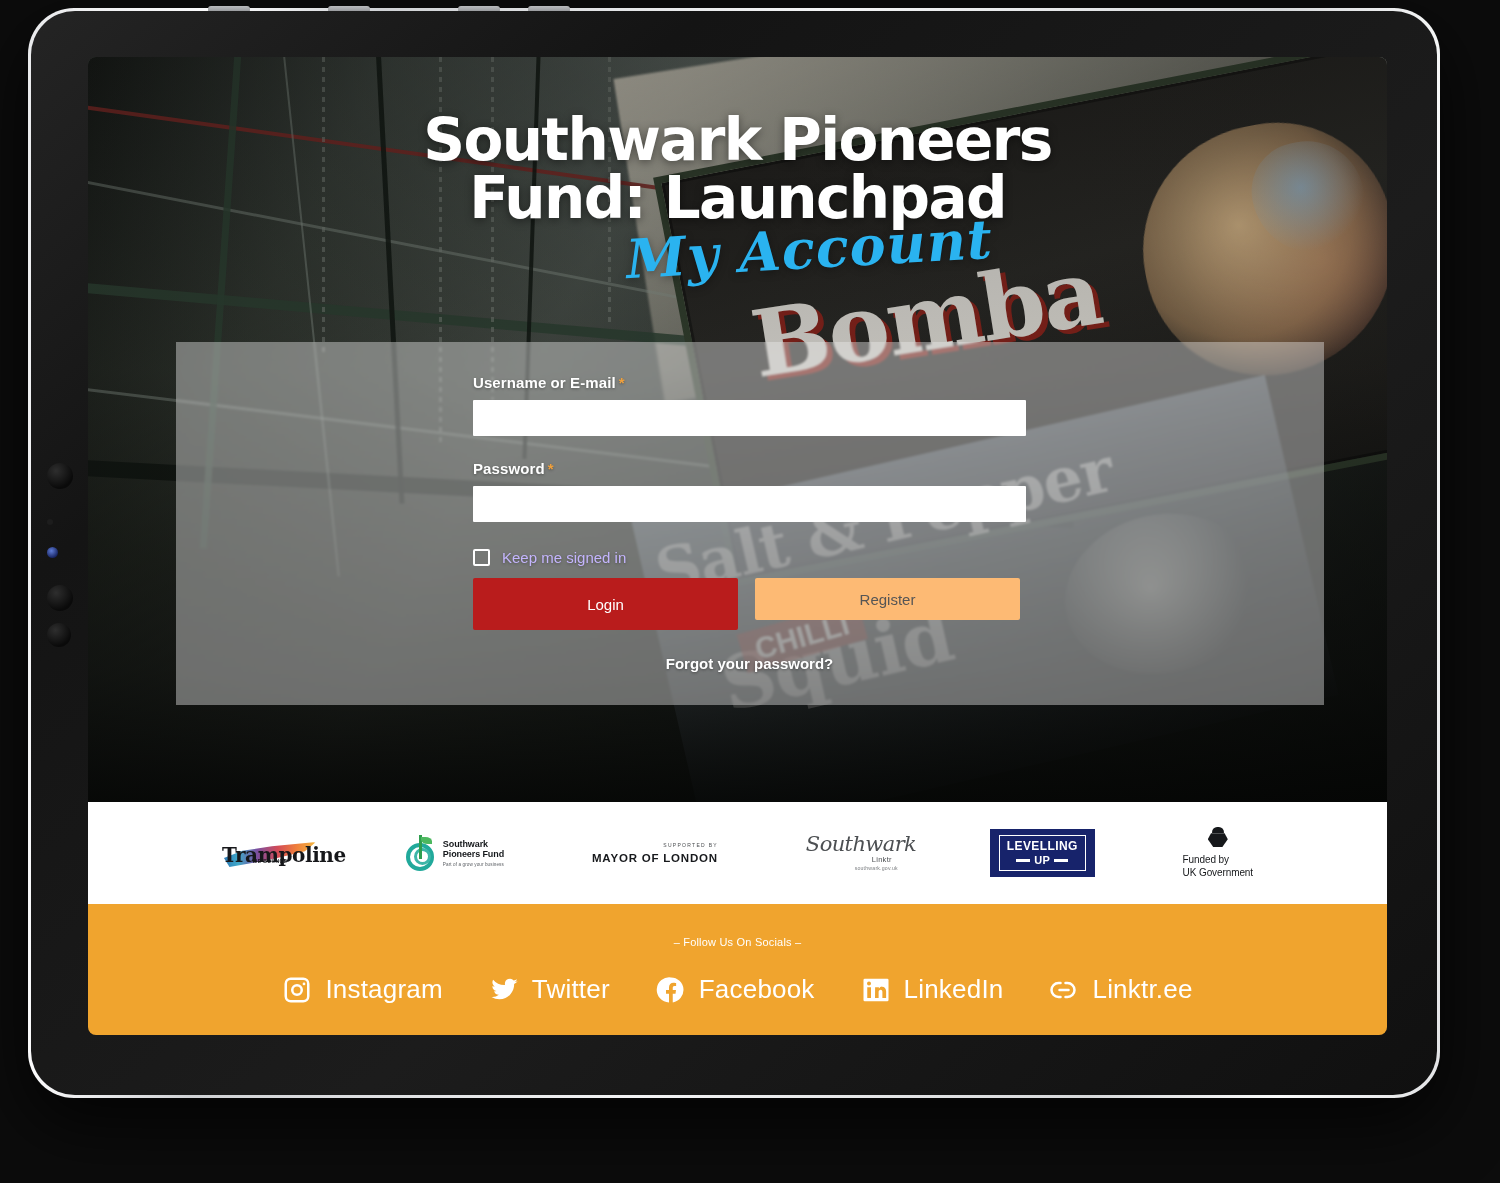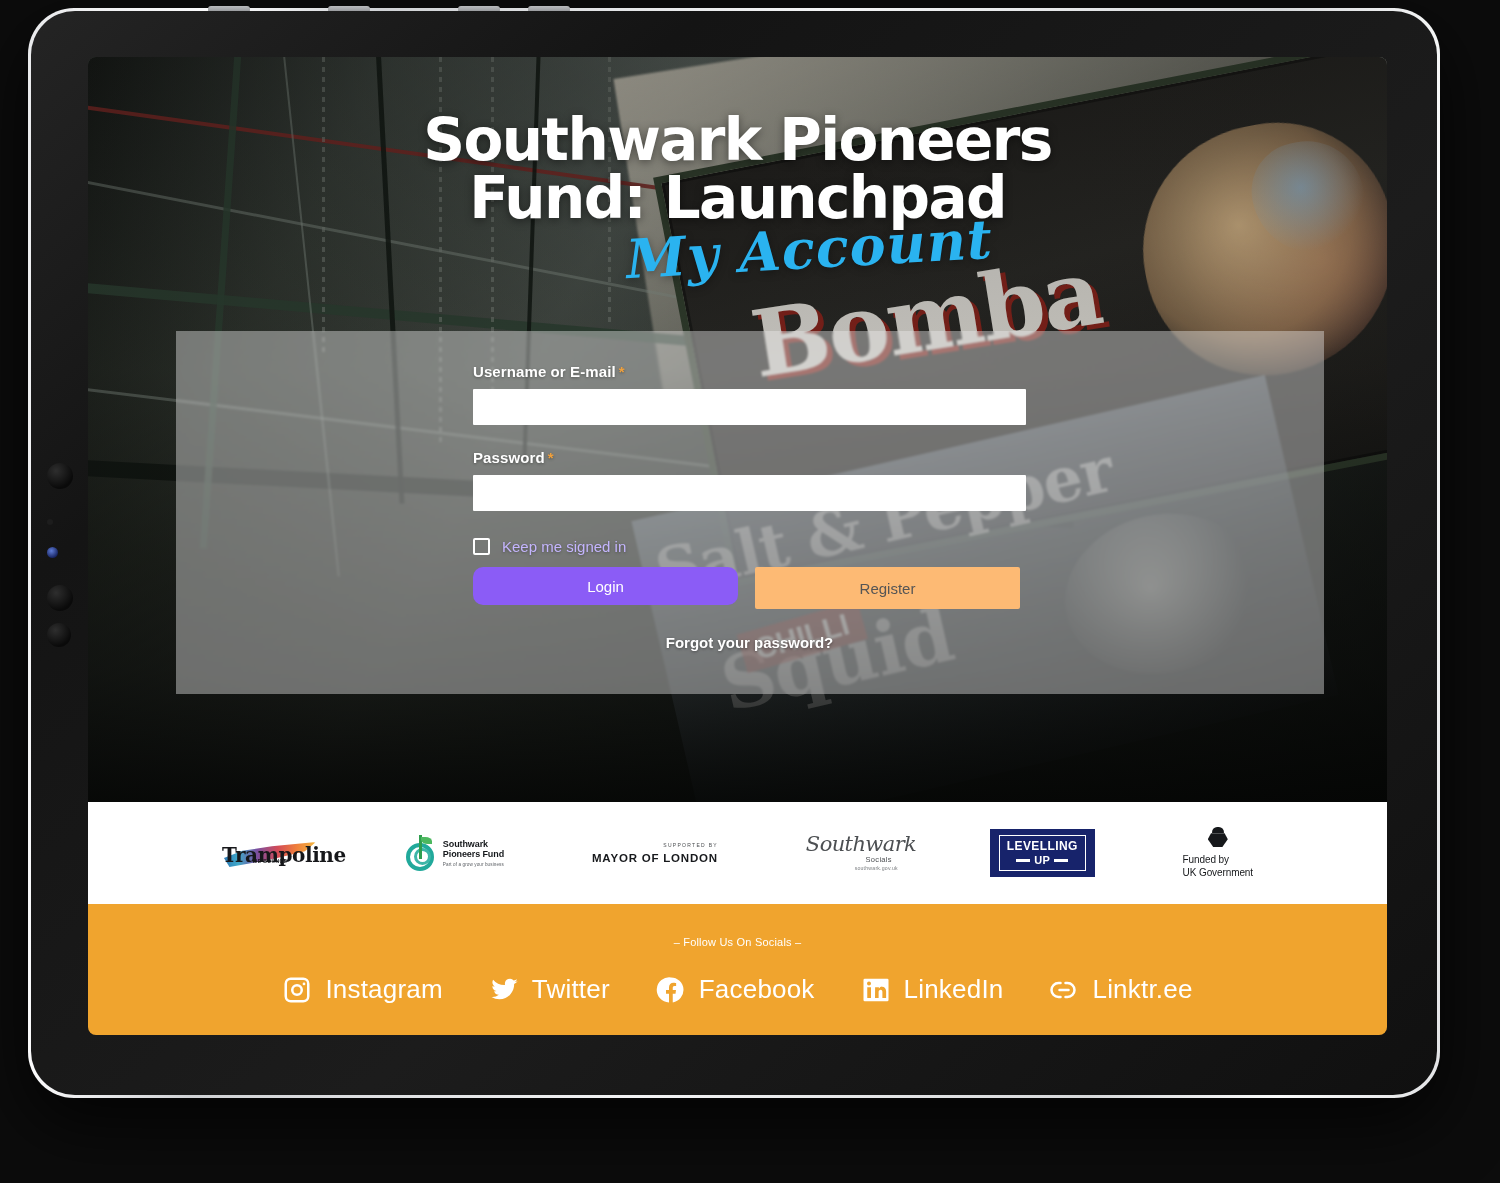--- a/index.html
+++ b/index.html
@@ -178,21 +178,21 @@
     letter-spacing:1px;
     color:#2ab3f0;
     transform: rotate(-3.2deg) translateX(72px);
     display:inline-block;
     text-shadow: 0 2px 8px rgba(0,0,0,.35);
   }
 
   
   #login-card {
     position:absolute;
-    left:88px; top:274px;
+    left:88px; top:285px;
     width:1148px; height:363px;
     background: rgba(236,236,236,.42);
     backdrop-filter: blur(1px);
     z-index:7;
   }
   #login-inner {
     position:absolute; left:297px; top:32px; width:553px;
   }
   .field-label {
     font-size:15px; font-weight:700; color:#ffffff;
@@ -215,24 +215,24 @@
   #keepme-box {
     width:17px; height:17px; background:transparent;
     border:2px solid #ffffff; border-radius:2px; flex:0 0 auto;
   }
   #keepme-label {
     font-size:15px; color:#c4b5fd; text-shadow:0 1px 3px rgba(0,0,0,.35);
   }
 
   #button-row { display:flex; gap:17px; }
   #login-button {
-    width:265px; height:38px; border:none; cursor:pointer;
-    background:#8b5cf6; color:#ffffff;
+    width:265px; height:52px; border:none; cursor:pointer;
+    background:#b91c1c; color:#ffffff;
     font-size:15px; font-family:"Liberation Sans",sans-serif;
-    border-radius:10px;
+    border-radius:2px;
   }
   #register-button {
     width:265px; height:42px; border:none; cursor:pointer;
     background:#fdba74; color:#555555;
     font-size:15px; font-family:"Liberation Sans",sans-serif;
     border-radius:2px;
   }
   #forgot-link {
     display:block; text-align:center; width:553px;
     margin-top:25px; font-size:15px; font-weight:700;
@@ -481,21 +481,21 @@
         <div class="logo-cell">
           <div id="logo-mayor">
             <div id="mayor-small">SUPPORTED BY</div>
             <div id="mayor-big">MAYOR OF LONDON</div>
           </div>
         </div>
 
         <div class="logo-cell">
           <div id="logo-council">
             <div id="council-script">Southwark</div>
-            <div id="council-word">Socials</div>
+            <div id="council-word">Linktr</div>
             <div id="council-url">southwark.gov.uk</div>
           </div>
         </div>
 
         <div class="logo-cell">
           <div id="logo-levelling">
             <div id="lvl-inner">
               <div id="lvl-a">LEVELLING</div>
               <div id="lvl-b-row">
                 <span class="lvl-rule"></span>

